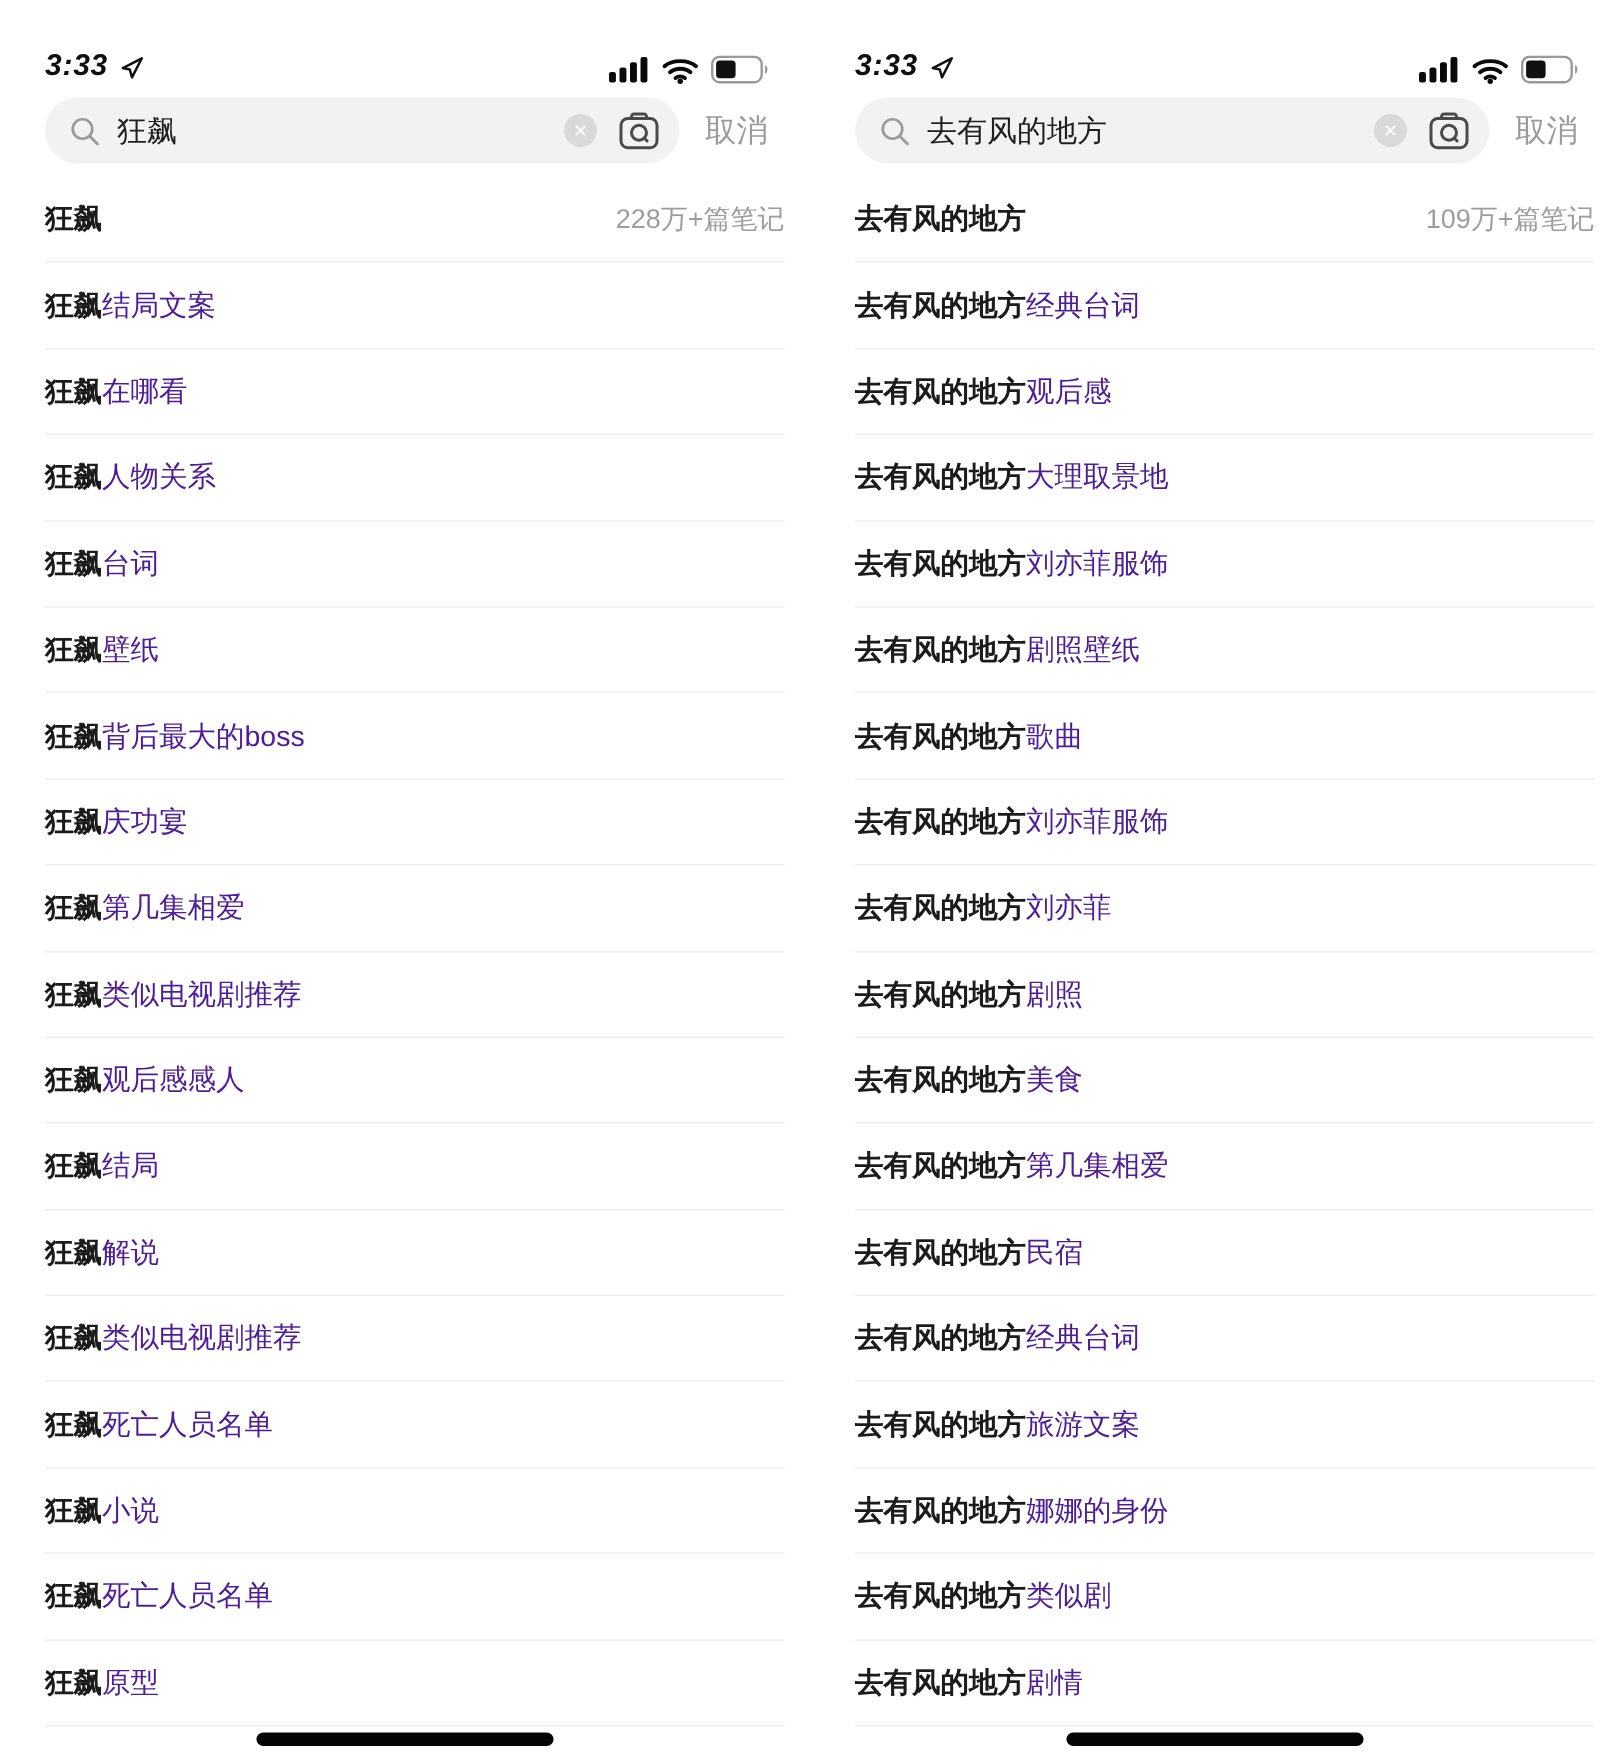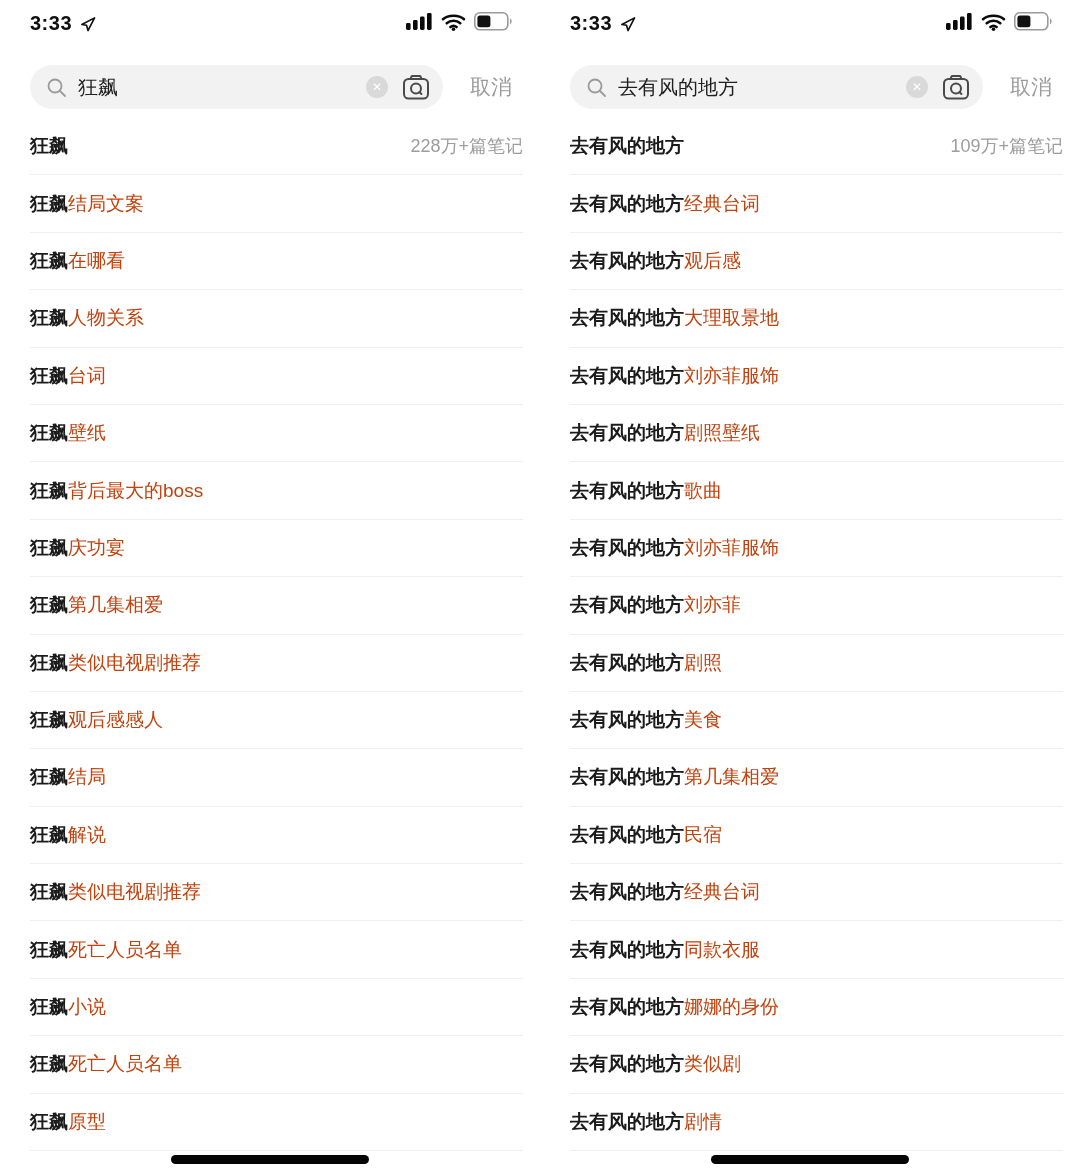--- a/index.html
+++ b/index.html
@@ -1,42 +1,42 @@
 <!DOCTYPE html>
 <html><head>
 <meta charset="utf-8">
 <style>
   html,body { margin:0; padding:0; background:#fff; }
   body { width:1080px; height:1173px; font-family:"Liberation Sans", sans-serif; -webkit-font-smoothing:antialiased; }
   .screen { display:flex; width:1080px; height:1173px; }
   .panel { position:relative; width:540px; height:1173px; background:#fff; overflow:hidden; box-sizing:border-box; }
 
   
-  .status-bar { height:56px; display:flex; align-items:flex-start; justify-content:space-between;
-                padding:12px 26px 0 30px; box-sizing:border-box; }
+  .status-bar { height:56px; display:flex; align-items:flex-end; justify-content:space-between;
+                padding:12px 26px 0 30px; box-sizing:border-box;font-style:italic; }
   .time-wrap { display:flex; align-items:center; gap:7px; }
   .time { font-size:20px; font-weight:700; color:#0f0f0f; letter-spacing:.5px; }
   .status-icons { display:flex; align-items:center; gap:8px; }
 
   
   .search-row { display:flex; align-items:center; height:62px; padding:0 28px 0 30px; }
   .pill { flex:1; height:44px; background:#f2f2f2; border-radius:22px; display:flex; align-items:center;
           padding:0 12px 0 15px; box-sizing:border-box; }
   .pill .query { font-size:20px; color:#1f1f1f; margin-left:10px; flex:1; white-space:nowrap; overflow:hidden; }
   .clear-btn { width:22px; height:22px; min-width:22px; border-radius:50%; background:#d9d9d9; color:#ffffff;
                display:flex; align-items:center; justify-content:center; font-size:12px; line-height:1; }
   .camera-wrap { margin-left:13px; display:flex; align-items:center; }
-  .cancel { margin-left:27px; font-size:21px; color:#9b9b9b; white-space:nowrap; }
+  .cancel { margin-left:17px; font-size:21px; color:#9b9b9b; white-space:nowrap; }
 
   
   .list { }
   .row { display:flex; align-items:center; height:57.4px; margin:0 17px 0 30px;
          border-bottom:1px solid #efefef; font-size:19px; box-sizing:border-box; }
   .row .q { font-weight:700; color:#1b1b1b; white-space:pre; }
-  .row .rest { color:#c2410c; white-space:pre; }
+  .row .rest { color:#4c1d95; white-space:pre; }
   .row .count { margin-left:auto; font-size:18px; color:#9d9d9d; }
 
   .home-indicator { position:absolute; left:50%; transform:translateX(-50%); bottom:9px;
                     width:198px; height:9px; border-radius:5px; background:#050505; }
   svg { display:block; }
 </style>
 </head>
 <body>
 
 <div class="screen" id="screen">
@@ -353,21 +353,21 @@
   </div>
 
   <div class="row">
     <span class="q">去有风的地方</span>
           <span class="rest">经典台词</span>
 
   </div>
 
   <div class="row">
     <span class="q">去有风的地方</span>
-          <span class="rest">同款衣服</span>
+          <span class="rest">旅游文案</span>
 
   </div>
 
   <div class="row">
     <span class="q">去有风的地方</span>
           <span class="rest">娜娜的身份</span>
 
   </div>
 
   <div class="row">

